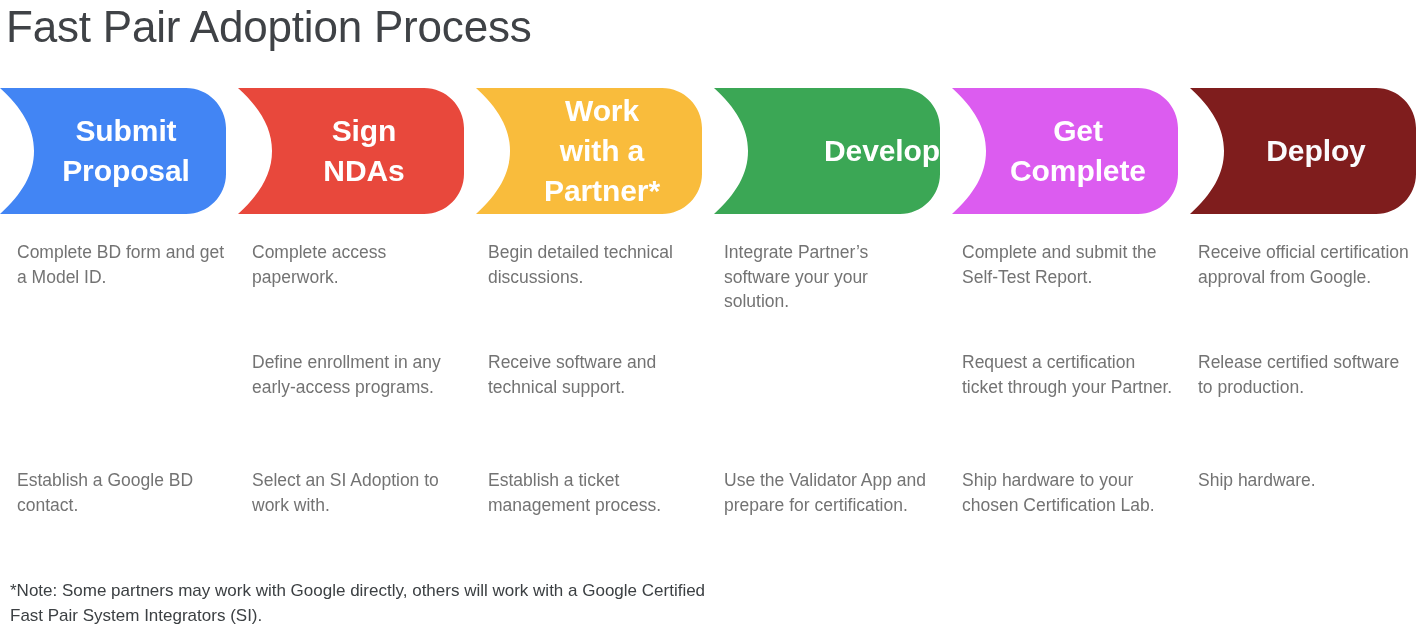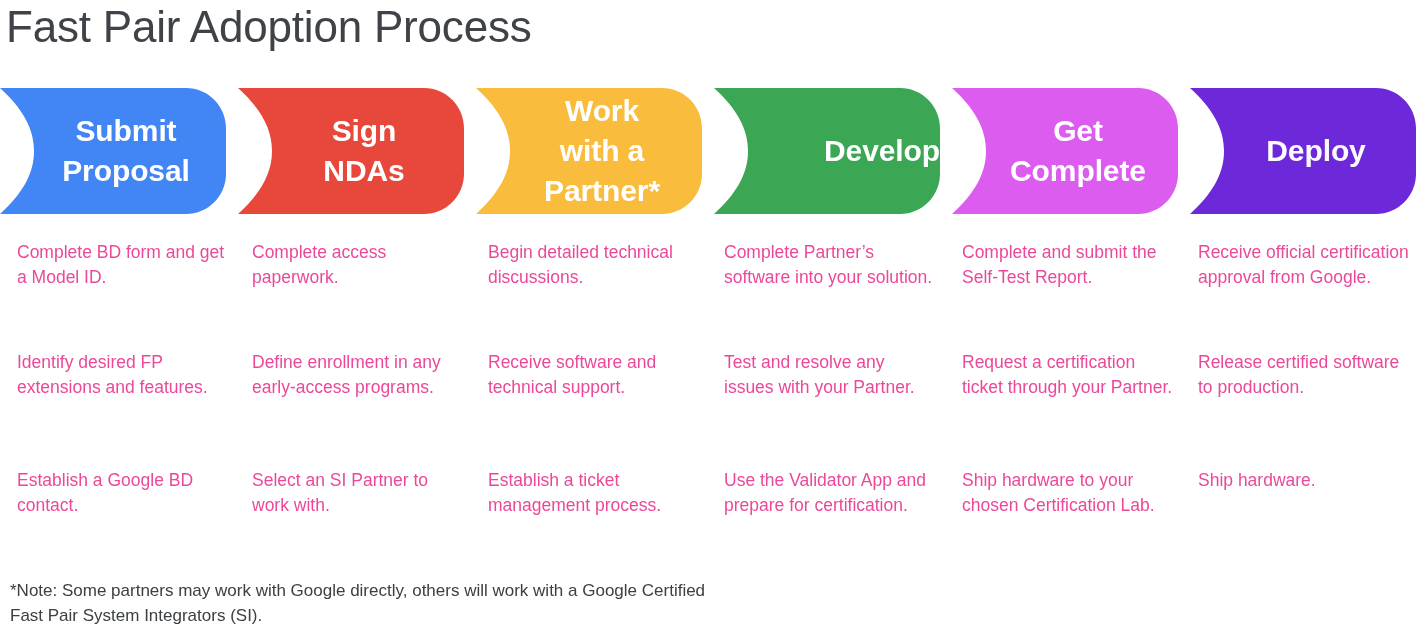--- a/index.html
+++ b/index.html
@@ -57,21 +57,21 @@
     line-height: 40px;
     padding-left: 26px;
     white-space: pre-line;
     letter-spacing: -0.1px;
   }
   .banner.b0 { left: 0px;    width: 226px; background: #4285f4; }
   .banner.b1 { left: 238px;  width: 226px; background: #e8483c; }
   .banner.b2 { left: 476px;  width: 226px; background: #f9bc3c; }
   .banner.b3 { left: 714px;  width: 226px; background: #3ba755; justify-content: flex-end; }
   .banner.b4 { left: 952px;  width: 226px; background: #dc5cf0; }
-  .banner.b5 { left: 1190px; width: 226px; background: #6d28d9; }
+  .banner.b5 { left: 1190px; width: 226px; background: #7f1d1d; }
   .banner.b5 .banner-label { color: #fbfbfd; }
 
   
   .bullet-grid {
     position: absolute;
     left: 0;
     top: 240px;
     width: 1423px;
   }
   .bullet-row {
@@ -80,21 +80,21 @@
     width: 1423px;
   }
   .bullet-row.r0 { height: 110px; }
   .bullet-row.r1 { height: 110px; }
   .bullet-row.r2 { height: 110px; margin-top: 8px; }
   .bullet-cell {
     position: absolute;
     top: 0;
     font-size: 17.5px;
     line-height: 24.5px;
-    color: #ec4899;
+    color: #737373;
     font-weight: 400;
   }
   .bullet-cell.c0 { left: 17px;   width: 218px; }
   .bullet-cell.c1 { left: 252px;  width: 215px; }
   .bullet-cell.c2 { left: 488px;  width: 218px; }
   .bullet-cell.c3 { left: 724px;  width: 210px; }
   .bullet-cell.c4 { left: 962px;  width: 215px; }
   .bullet-cell.c5 { left: 1198px; width: 215px; }
 
   
@@ -138,37 +138,35 @@
     <div class="banner-label">Deploy</div>
   </div>
 </div>
 
 <div class="bullet-grid">
 
   <div class="bullet-row r0">
     <div class="bullet-cell c0">Complete BD form and get a Model ID.</div>
     <div class="bullet-cell c1">Complete access paperwork.</div>
     <div class="bullet-cell c2">Begin detailed technical discussions.</div>
-    <div class="bullet-cell c3">Complete Partner’s software into your solution.</div>
+    <div class="bullet-cell c3">Integrate Partner’s software your your solution.</div>
     <div class="bullet-cell c5">Receive official certification approval from Google.</div>
     <div class="bullet-cell c4">Complete and submit the Self-Test Report.</div>
   </div>
 
   <div class="bullet-row r1">
-    <div class="bullet-cell c0">Identify desired FP extensions and features.</div>
     <div class="bullet-cell c1">Define enrollment in any early-access programs.</div>
     <div class="bullet-cell c2">Receive software and technical support.</div>
-    <div class="bullet-cell c3">Test and resolve any issues with your Partner.</div>
     <div class="bullet-cell c4">Request a certification ticket through your Partner.</div>
     <div class="bullet-cell c5">Release certified software to production.</div>
   </div>
 
   <div class="bullet-row r2">
     <div class="bullet-cell c0">Establish a Google BD contact.</div>
-    <div class="bullet-cell c1">Select an SI Partner to work with.</div>
+    <div class="bullet-cell c1">Select an SI Adoption to work with.</div>
     <div class="bullet-cell c2">Establish a ticket management process.</div>
     <div class="bullet-cell c3">Use the Validator App and prepare for certification.</div>
     <div class="bullet-cell c4">Ship hardware to your chosen Certification Lab.</div>
     <div class="bullet-cell c5">Ship hardware.</div>
   </div>
 
 </div>
 
 <div class="footnote">*Note: Some partners may work with Google directly, others will work with a Google Certified Fast Pair System Integrators (SI).</div>
 

